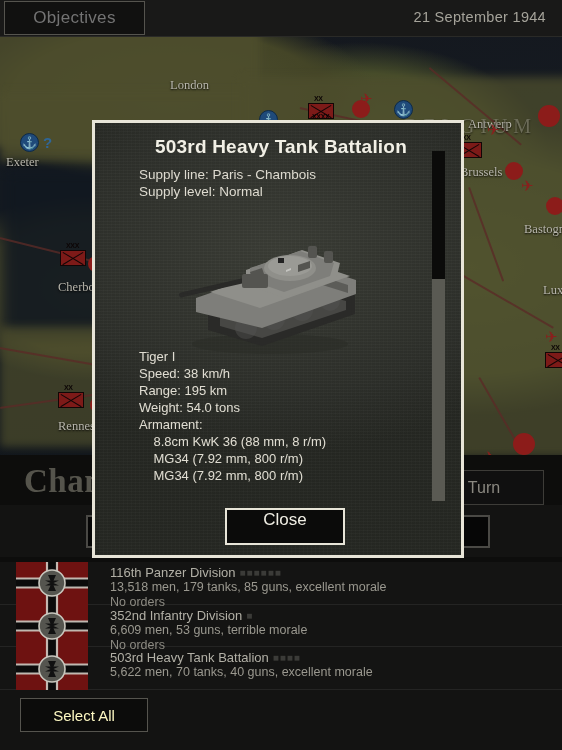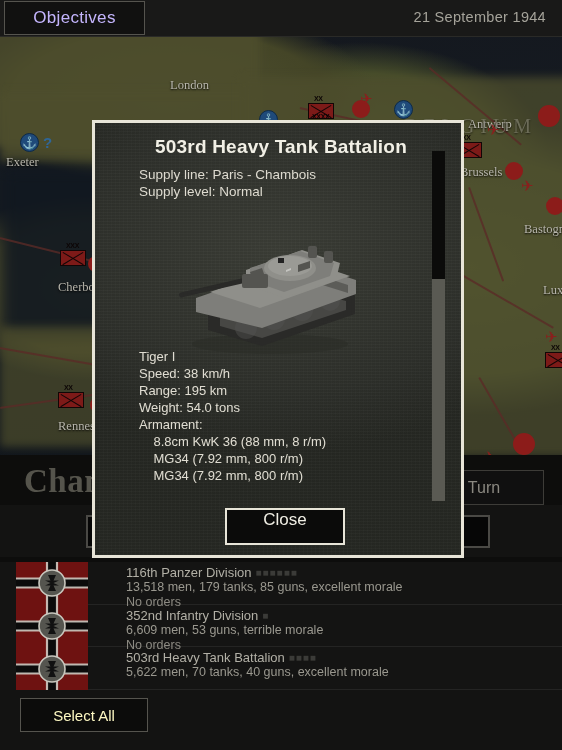--- a/index.html
+++ b/index.html
@@ -6,21 +6,21 @@
   html,body { width:562px; height:750px; overflow:hidden; background:#0d0d0c;
     font-family:"Liberation Sans", sans-serif; }
 
   #app { position:relative; width:562px; height:750px; overflow:hidden; }
 
   
   .topbar { position:absolute; left:0; top:0; width:562px; height:37px;
     background:#191918; border-bottom:1px solid #2a2a27; z-index:40; }
   .objectives-btn { position:absolute; left:4px; top:1px; width:141px; height:34px;
     background:#111110; border:1px solid #55544e; display:flex; align-items:center;
-    justify-content:center; color:#c4b5fd; font-size:17px; letter-spacing:.3px; cursor:pointer; }
+    justify-content:center; color:#737373; font-size:17px; letter-spacing:.3px; cursor:pointer; }
   .date-label { position:absolute; right:16px; top:9px; color:#a5a39a; font-size:14.5px;
     letter-spacing:.3px; }
 
   
   .map { position:absolute; left:0; top:37px; width:562px; height:418px;
     background:
       radial-gradient(ellipse 200px 120px at 90px 250px, #5f5e35 0%, #4c4b2b 55%, rgba(60,58,34,0) 78%),
       radial-gradient(ellipse 300px 180px at 470px 230px, #5a6234 0%, #4a5230 60%, rgba(60,66,40,0) 82%),
       radial-gradient(ellipse 260px 110px at 170px 60px, #4f5030 0%, #444527 60%, rgba(60,60,36,0) 80%),
       radial-gradient(ellipse 230px 140px at 360px 120px, #565c32 0%, #464c2a 60%, rgba(60,66,40,0) 82%),
@@ -89,21 +89,21 @@
     display:flex; align-items:flex-start; justify-content:center; cursor:pointer; }
 
   
   .tk-body { fill:#7e7e7a; } .tk-top { fill:#8f8f8a; } .tk-dark { fill:#545450; }
   .tk-track { fill:#2a2a28; } .tk-wheel { fill:#6b6b67; }
 
   
   .unitlist { position:absolute; left:0; top:562px; width:562px; height:128px;
     background:#141413; z-index:20; }
   .unit-row { position:relative; height:42.6px; border-bottom:1px solid #242423;
-    display:flex;margin-left:16px; }
+    display:flex; }
   .unit-flag { width:88px; height:42.6px; flex:0 0 88px; position:relative;
     overflow:hidden; }
   .unit-info { flex:1; padding:3px 0 0 22px; }
   .u-name { color:#b2b0a6; font-size:13px; line-height:15px; }
   .u-stats { color:#9a988f; font-size:12.5px; line-height:15px; }
   .u-orders { color:#8d8b83; font-size:12.5px; line-height:14px; }
   .pips { display:inline-block; margin-left:4px; letter-spacing:1px;
     color:#3b3b38; font-size:10px; vertical-align:1px; }
 
   

